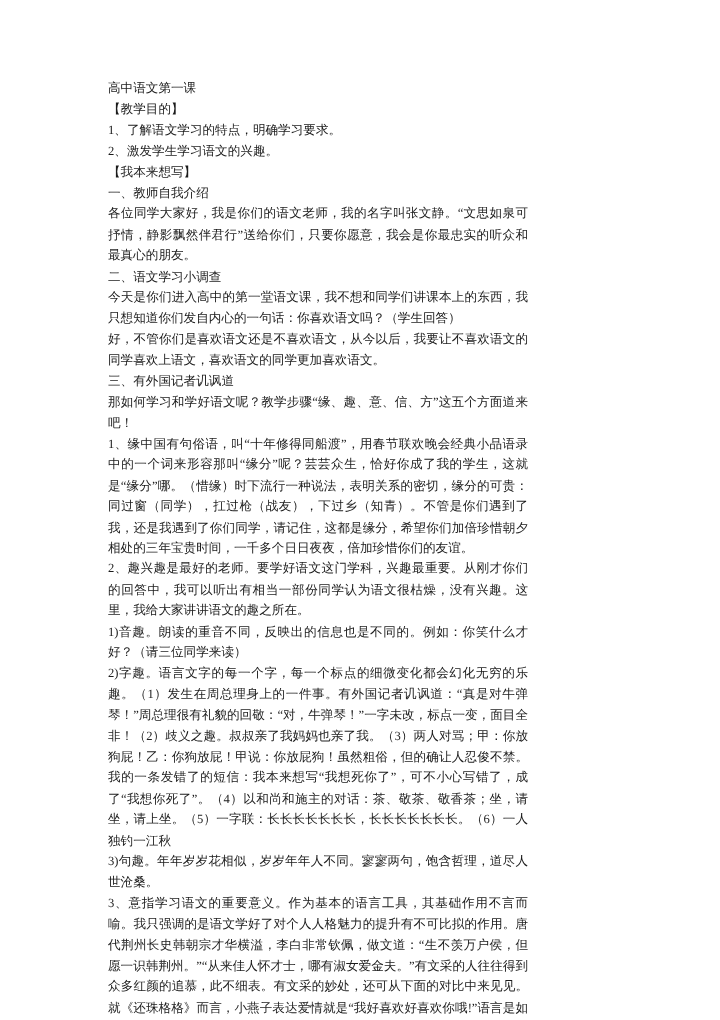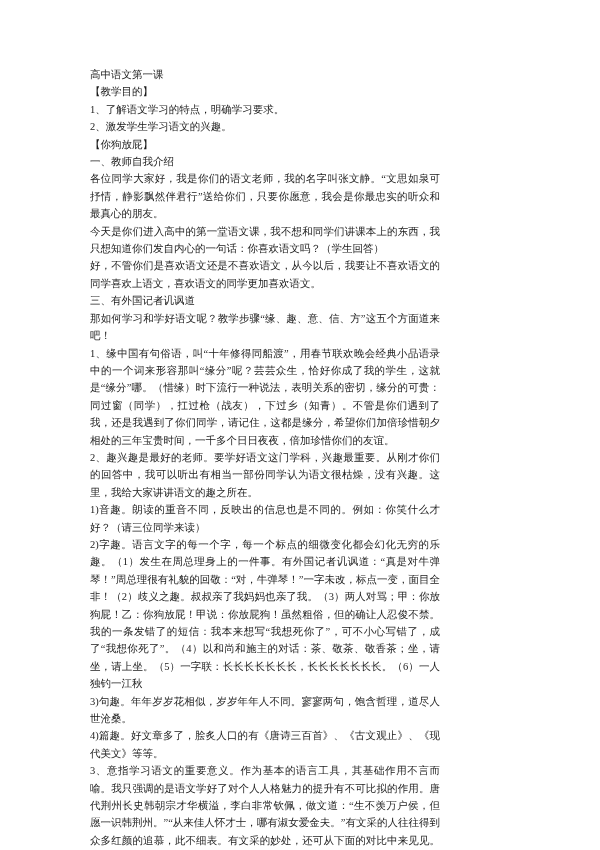--- a/index.html
+++ b/index.html
@@ -31,31 +31,31 @@
 </head>
 <body>
 
 <div class="page">
   <p>高中语文第一课</p>
 
   <p>【教学目的】</p>
   <p>1、了解语文学习的特点，明确学习要求。</p>
   <p>2、激发学生学习语文的兴趣。</p>
 
-  <p>【你狗放屁】</p>
+  <p>【我本来想写】</p>
 
 
   <p>一、教师自我介绍</p>
   <p>各位同学大家好，我是你们的语文老师，我的名字叫张文静。“文思如泉可抒情，静影飘然伴君行”送给你们，只要你愿意，我会是你最忠实的听众和最真心的朋友。</p>
 
+  <p>二、语文学习小调查</p>
   <p>今天是你们进入高中的第一堂语文课，我不想和同学们讲课本上的东西，我只想知道你们发自内心的一句话：你喜欢语文吗？（学生回答）</p>
   <p>好，不管你们是喜欢语文还是不喜欢语文，从今以后，我要让不喜欢语文的同学喜欢上语文，喜欢语文的同学更加喜欢语文。</p>
 
   <p>三、有外国记者讥讽道</p>
   <p>那如何学习和学好语文呢？教学步骤“缘、趣、意、信、方”这五个方面道来吧！</p>
   <p>1、缘中国有句俗语，叫“十年修得同船渡”，用春节联欢晚会经典小品语录中的一个词来形容那叫“缘分”呢？芸芸众生，恰好你成了我的学生，这就是“缘分”哪。（惜缘）时下流行一种说法，表明关系的密切，缘分的可贵：同过窗（同学），扛过枪（战友），下过乡（知青）。不管是你们遇到了我，还是我遇到了你们同学，请记住，这都是缘分，希望你们加倍珍惜朝夕相处的三年宝贵时间，一千多个日日夜夜，倍加珍惜你们的友谊。</p>
   <p>2、趣兴趣是最好的老师。要学好语文这门学科，兴趣最重要。从刚才你们的回答中，我可以听出有相当一部份同学认为语文很枯燥，没有兴趣。这里，我给大家讲讲语文的趣之所在。</p>
   <p>1)音趣。朗读的重音不同，反映出的信息也是不同的。例如：你笑什么才好？（请三位同学来读）</p>
   <p>2)字趣。语言文字的每一个字，每一个标点的细微变化都会幻化无穷的乐趣。（1）发生在周总理身上的一件事。有外国记者讥讽道：“真是对牛弹琴！”周总理很有礼貌的回敬：“对，牛弹琴！”一字未改，标点一变，面目全非！（2）歧义之趣。叔叔亲了我妈妈也亲了我。（3）两人对骂；甲：你放狗屁！乙：你狗放屁！甲说：你放屁狗！虽然粗俗，但的确让人忍俊不禁。我的一条发错了的短信：我本来想写“我想死你了”，可不小心写错了，成了“我想你死了”。（4）以和尚和施主的对话：茶、敬茶、敬香茶；坐，请坐，请上坐。（5）一字联：长长长长长长长，长长长长长长长。（6）一人独钓一江秋</p>
   <p>3)句趣。年年岁岁花相似，岁岁年年人不同。寥寥两句，饱含哲理，道尽人世沧桑。</p>
-  <p>4)篇趣。好文章多了，脍炙人口的有《唐诗三百首》、《古文观止》、《现代美文》等等。</p>
   <p>3、意指学习语文的重要意义。作为基本的语言工具，其基础作用不言而喻。我只强调的是语文学好了对个人人格魅力的提升有不可比拟的作用。唐代荆州长史韩朝宗才华横溢，李白非常钦佩，做文道：“生不羡万户侯，但愿一识韩荆州。”“从来佳人怀才士，哪有淑女爱金夫。”有文采的人往往得到众多红颜的追慕，此不细表。有文采的妙处，还可从下面的对比中来见见。就《还珠格格》而言，小燕子表达爱情就是“我好喜欢好喜欢你哦!”语言是如此的苍白和肉麻，紫薇表达爱情就是“上邪，我欲与君相知，长命无绝衰，山无棱，江水为竭，冬雷阵阵，夏雨雪，天地合，乃敢与君绝。”多么有诗情画意阿。这都是学好语文的妙</p>
 </div>
 
 </body></html>

